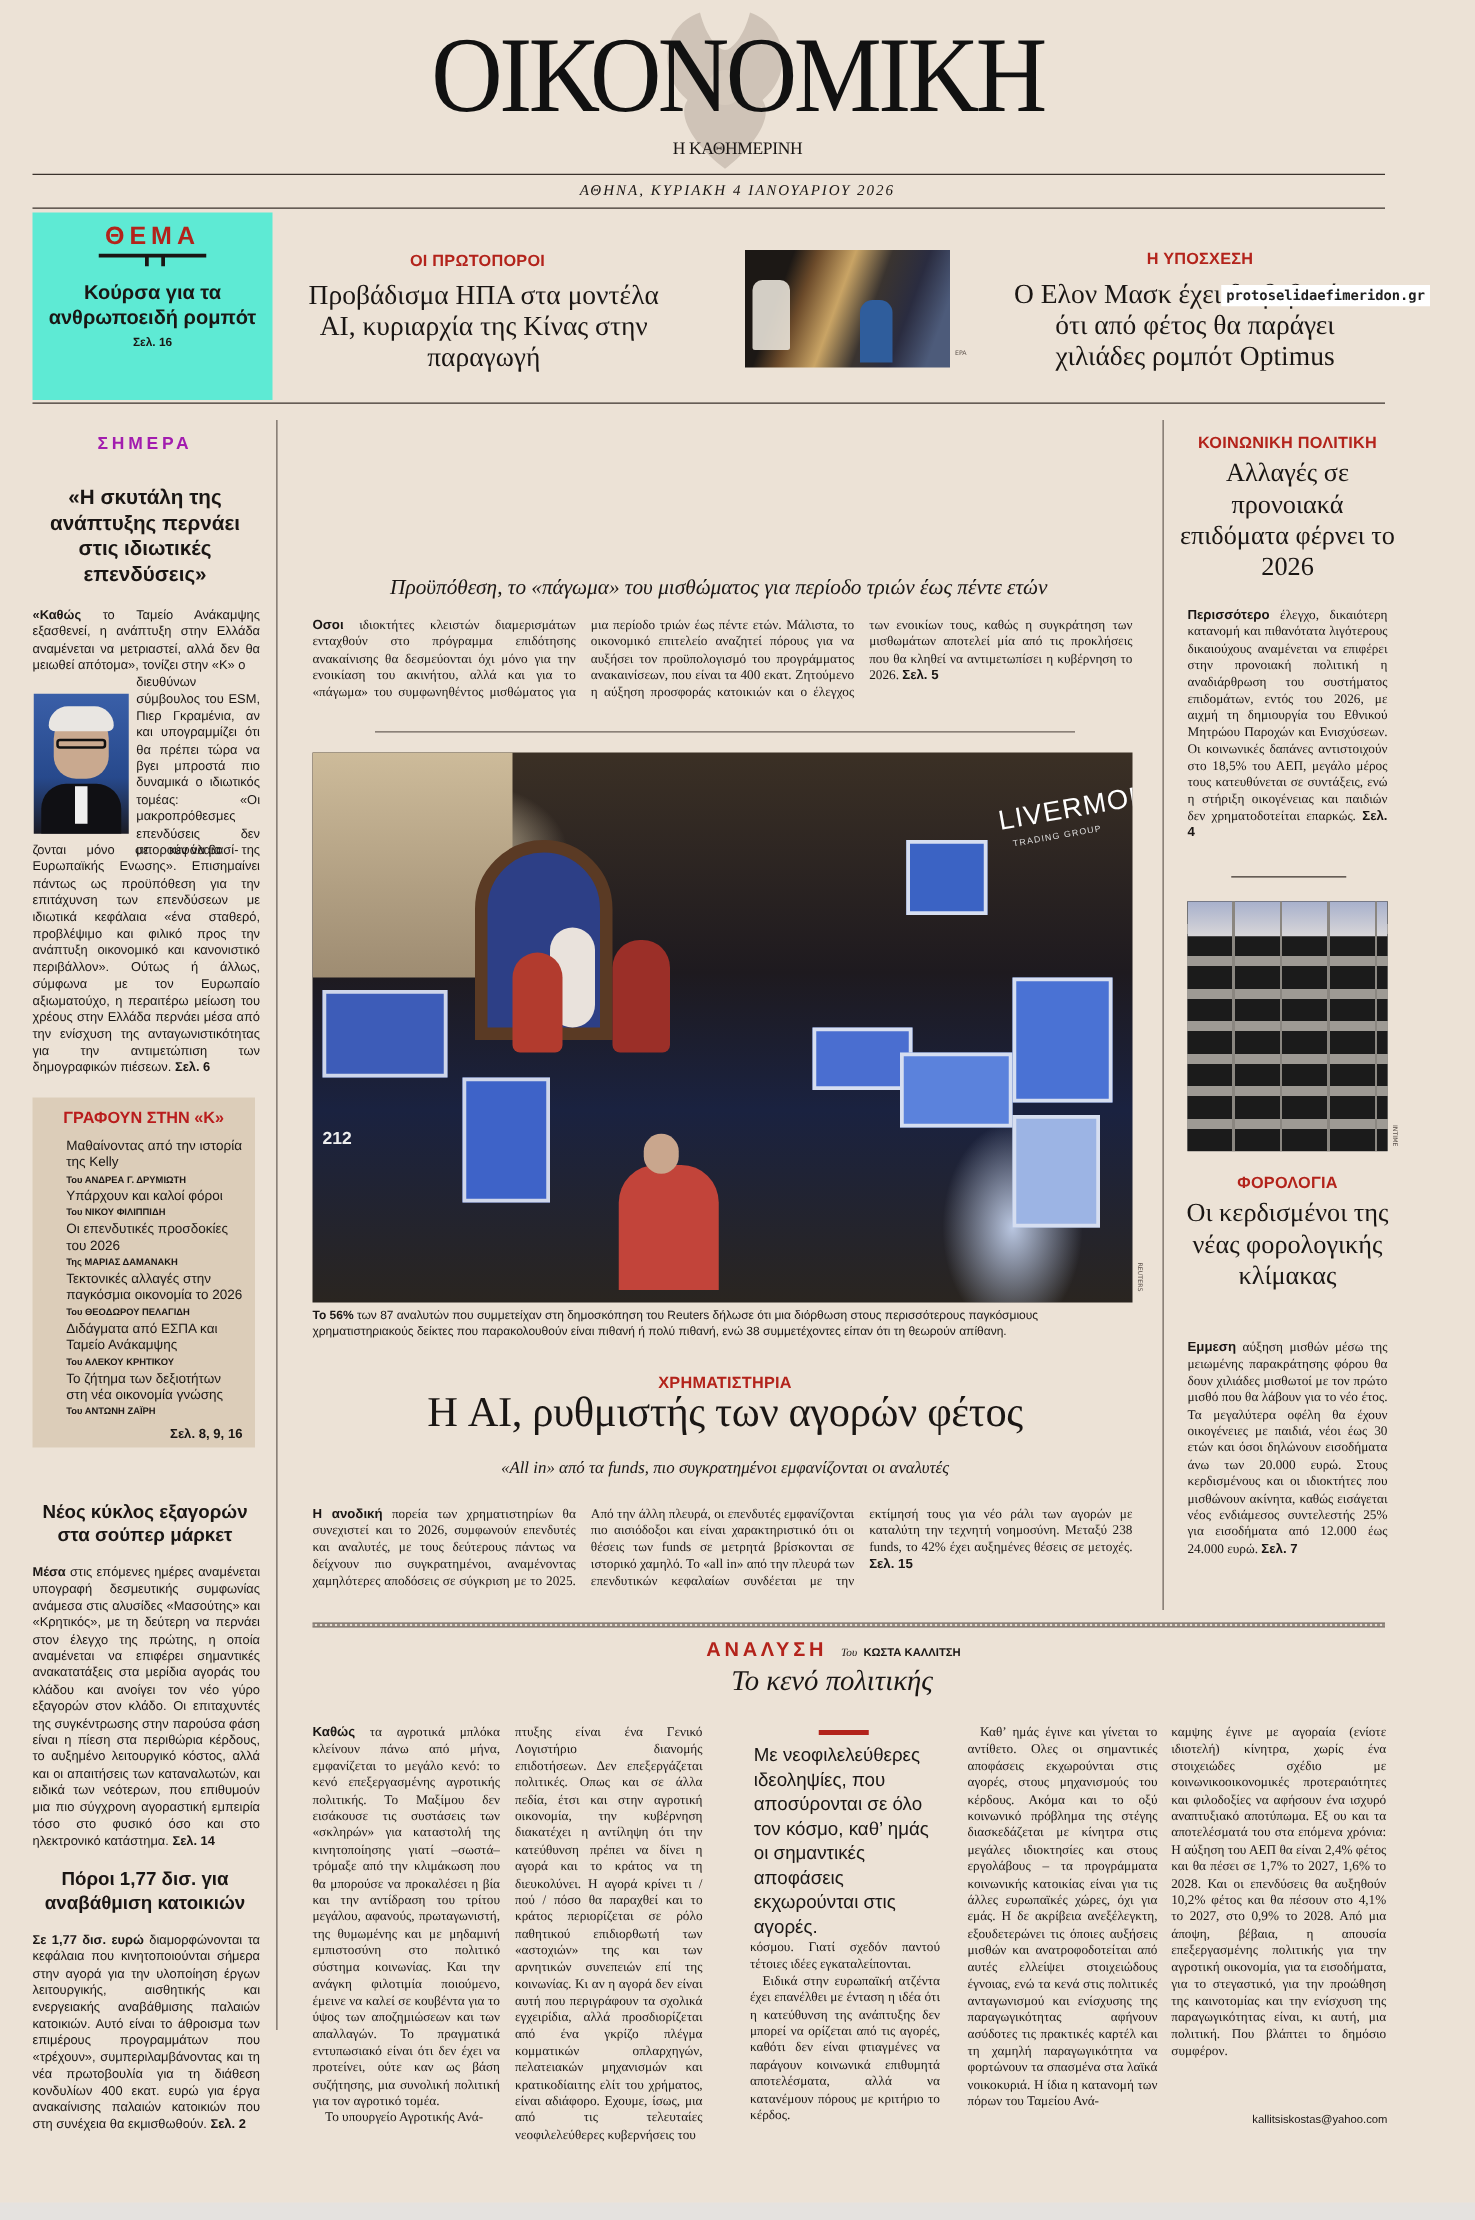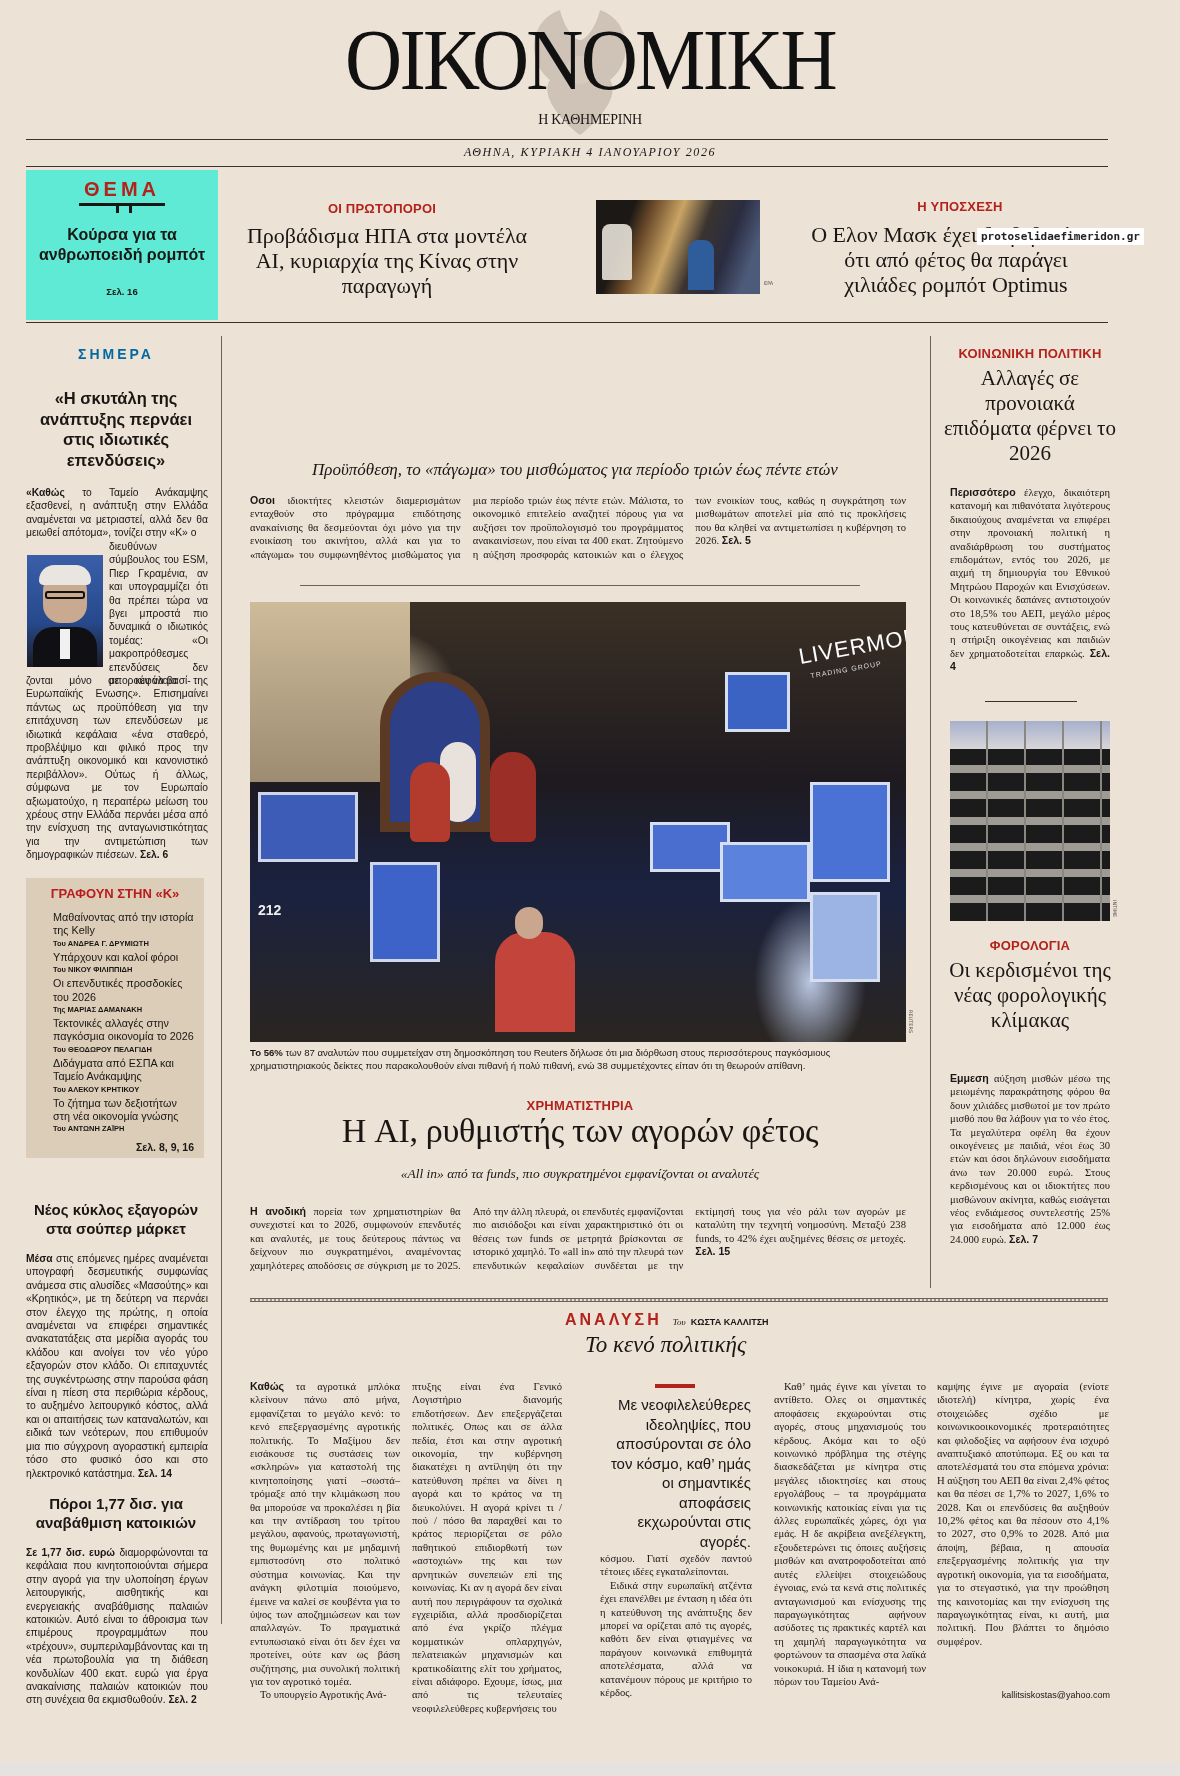--- a/index.html
+++ b/index.html
@@ -17,41 +17,41 @@
 .masthead{left:0;top:12px;width:1180px;text-align:center;font-family:"Liberation Serif",serif;font-size:86px;letter-spacing:-3px;line-height:96px;color:#111;transform:scaleX(.92)}
 .emblem{left:470px;top:0;width:220px;height:140px;opacity:.22}
 .subbrand{left:0;top:112px;width:1180px;text-align:center;font-family:"Liberation Serif",serif;font-size:14px;letter-spacing:-.3px}
 .dateline{left:0;top:145px;width:1180px;text-align:center;font-family:"Liberation Serif",serif;font-style:italic;font-size:12px;letter-spacing:1.6px}
 
 .thema{left:26px;top:170px;width:192px;height:150px;background:#5eead4}
 .thema .t{font-family:"Liberation Sans",sans-serif;font-weight:bold;color:#b3231b;font-size:20px;letter-spacing:4px;text-align:center;margin-top:8px}
 .brace{margin:2px auto 0;width:86px;height:12px;border-top:3px solid #1a1614;border-radius:0;position:relative}
 .brace:after{content:"";position:absolute;left:37px;top:-1px;width:10px;height:8px;border-left:3px solid #1a1614;border-right:3px solid #1a1614;border-bottom:none}
 .thema .h{font-family:"Liberation Sans",sans-serif;font-weight:bold;font-size:16px;line-height:20px;text-align:center;margin-top:10px}
-.thema .p{font-family:"Liberation Sans",sans-serif;font-weight:bold;font-size:9.5px;text-align:center;margin-top:21px}
+.thema .p{font-family:"Liberation Sans",sans-serif;font-weight:bold;font-size:9.5px;text-align:center;margin-top:4px}
 .teaser-h{font-family:"Liberation Serif",serif;font-size:22px;line-height:25px;text-align:center;color:#1a1614}
 .photo{background:#2a2420;overflow:hidden}
 .watermark{left:977px;top:228px;background:#fff;color:#222;font-family:"DejaVu Sans Mono",monospace;font-weight:bold;font-size:11px;padding:2px 4px}
 
-.sec-label{font-family:"Liberation Sans",sans-serif;font-weight:bold;color:#0369a1;letter-spacing:3px;font-size:14px;text-align:center}
+.sec-label{font-family:"Liberation Sans",sans-serif;font-weight:bold;color:#a21caf;letter-spacing:3px;font-size:14px;text-align:center}
 .left-h{font-family:"Liberation Sans",sans-serif;font-weight:bold;font-size:16.5px;line-height:20.5px;text-align:center}
 .box-k{left:26px;top:878px;width:178px;height:280px;background:#dccdb9;padding:8px 10px 0 27px}
 .box-k .ttl{font-family:"Liberation Sans",sans-serif;font-weight:bold;color:#b91c1c;font-size:13px;text-align:center;margin-left:-17px;margin-bottom:10px}
 .box-k .it{font-family:"Liberation Sans",sans-serif;font-size:10.8px;line-height:13.4px}
 .box-k .au{font-family:"Liberation Sans",sans-serif;font-weight:bold;font-size:7.5px;line-height:12px;margin-bottom:1px}
 .box-k .pg{font-family:"Liberation Sans",sans-serif;font-weight:bold;font-size:10.5px;text-align:right;margin-top:6px}
 
 .main-h{left:240px;top:336px;width:670px;text-align:center;font-family:"Liberation Serif",serif;font-size:46px;line-height:52px;letter-spacing:-.5px}
 .main-sub{left:240px;top:460px;width:670px;text-align:center;font-family:"Liberation Serif",serif;font-style:italic;font-size:17px}
 .right-h{font-family:"Liberation Serif",serif;font-size:21px;line-height:25px;text-align:center}
 .caption{font-family:"Liberation Sans",sans-serif;font-size:9.6px;line-height:12.5px}
 .ai-h{left:240px;top:1112px;width:680px;text-align:center;font-family:"Liberation Serif",serif;font-size:34px;letter-spacing:-.3px}
 .ai-sub{left:240px;top:1166px;width:680px;text-align:center;font-family:"Liberation Serif",serif;font-style:italic;font-size:13.5px}
 .dotted{position:absolute;height:4px;border-top:1px solid #6b615a;border-bottom:1px solid #6b615a;background:repeating-linear-gradient(90deg,#9a9087 0 2px,transparent 2px 4px)}
-.pull{font-family:"Liberation Sans",sans-serif;font-size:15px;line-height:19.5px;text-align:right;font-weight:500}
+.pull{font-family:"Liberation Sans",sans-serif;font-size:15px;line-height:19.5px;text-align:left;font-weight:500}
 .bottom-strip{left:0;top:1762px;width:1180px;height:14px;background:#e5e2df}
 </style>
 </head>
 <body>
 
 <svg class="abs emblem" viewBox="0 0 220 140">
   <path d="M90 10 C60 20 55 60 80 80 C70 95 90 120 110 135 C130 120 150 95 140 80 C165 60 160 20 130 10 C125 30 115 40 110 40 C105 40 95 30 90 10Z" fill="#6b5a4d"></path>
   <circle cx="110" cy="70" r="14" fill="#8b7a6a"></circle>
 </svg>
 <div class="abs masthead">ΟΙΚΟΝΟΜΙΚΗ</div>

